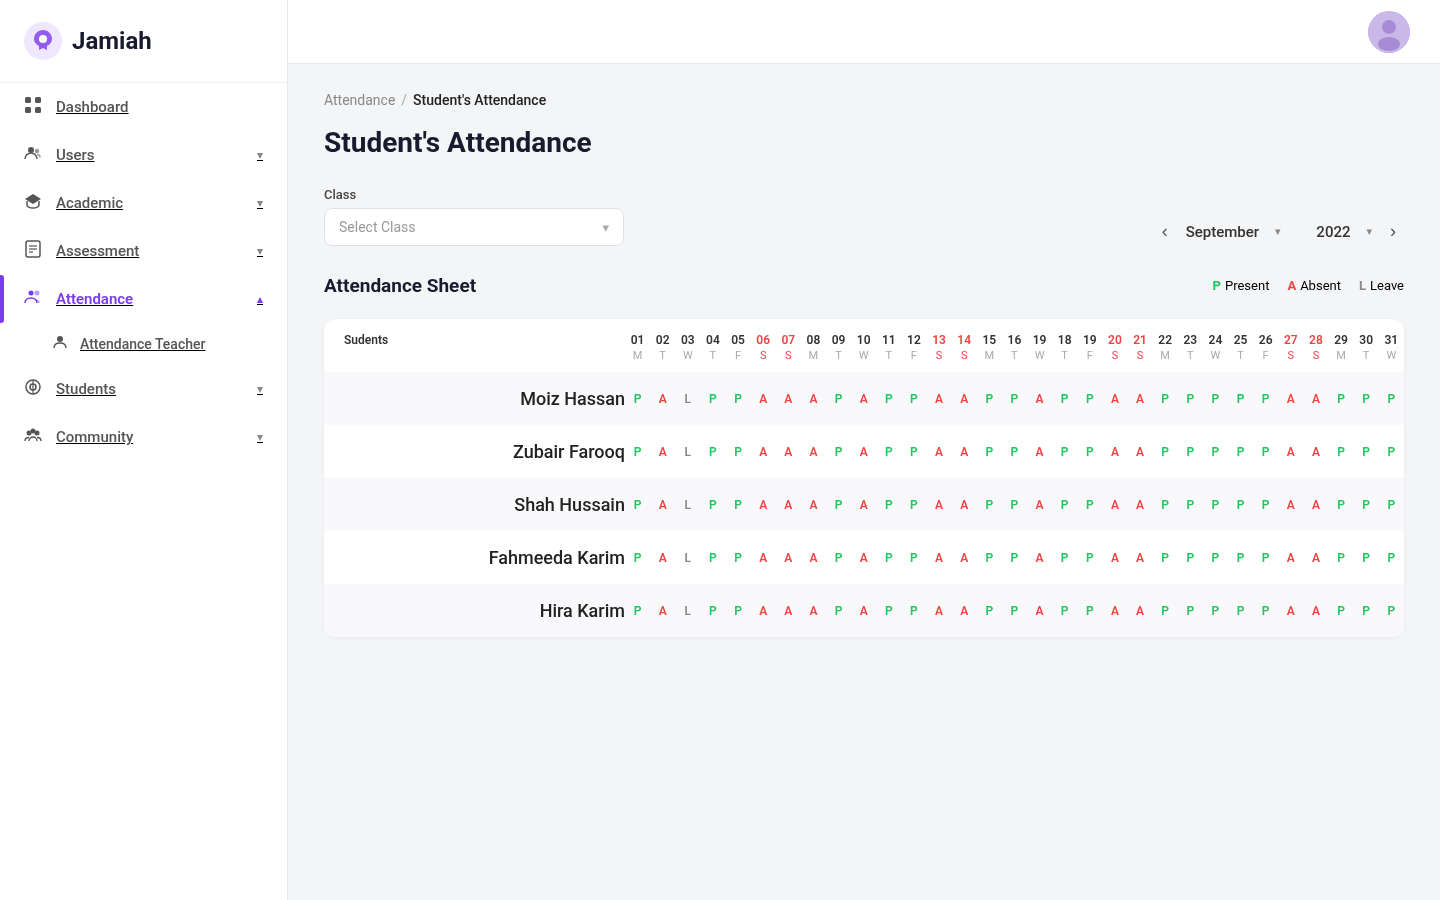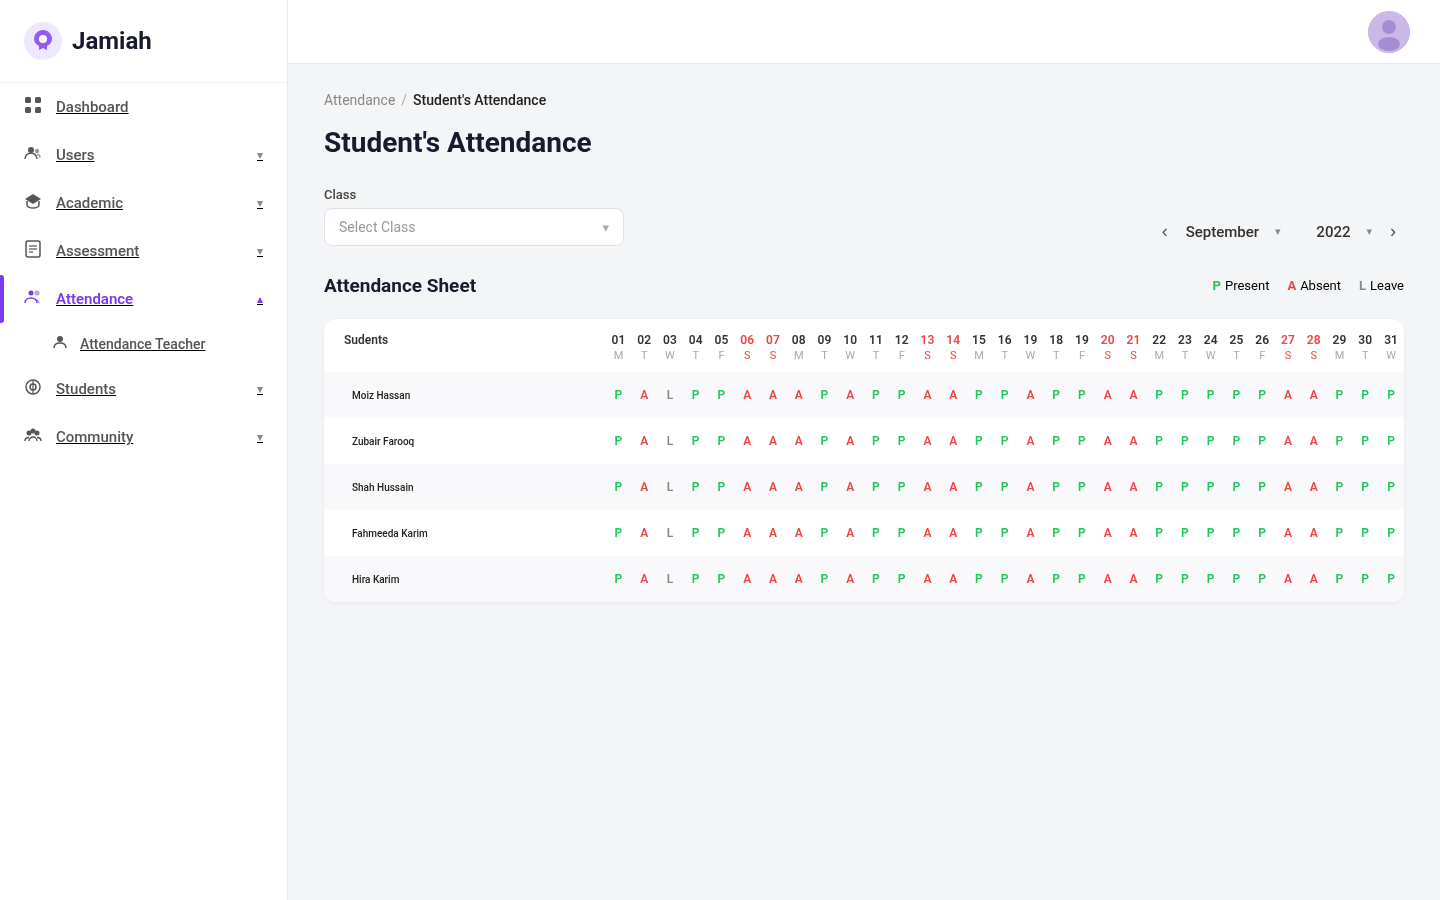--- a/index.html
+++ b/index.html
@@ -253,23 +253,23 @@
     .day-sat, .day-sun { color: #ef4444 !important; }
 
     .attendance-table tbody tr:nth-child(odd) { background: #f9f9fc; }
     .attendance-table tbody tr:nth-child(even) { background: #fff; }
     .attendance-table tbody td {
       padding: 16px 0;
       font-size: 12px;
       font-weight: 600;
     }
     .attendance-table tbody td.student-name {
-      text-align: left;
+      text-align: right;
       padding-left: 28px;
-      font-size: 10px;
+      font-size: 18px;
       color: #222;
       font-weight: 500;
       white-space: nowrap;
       min-width: 150px;
     }
     .att-p { color: #22c55e; }
     .att-a { color: #ef4444; }
     .att-l { color: #888; }
   </style>
 </head>

